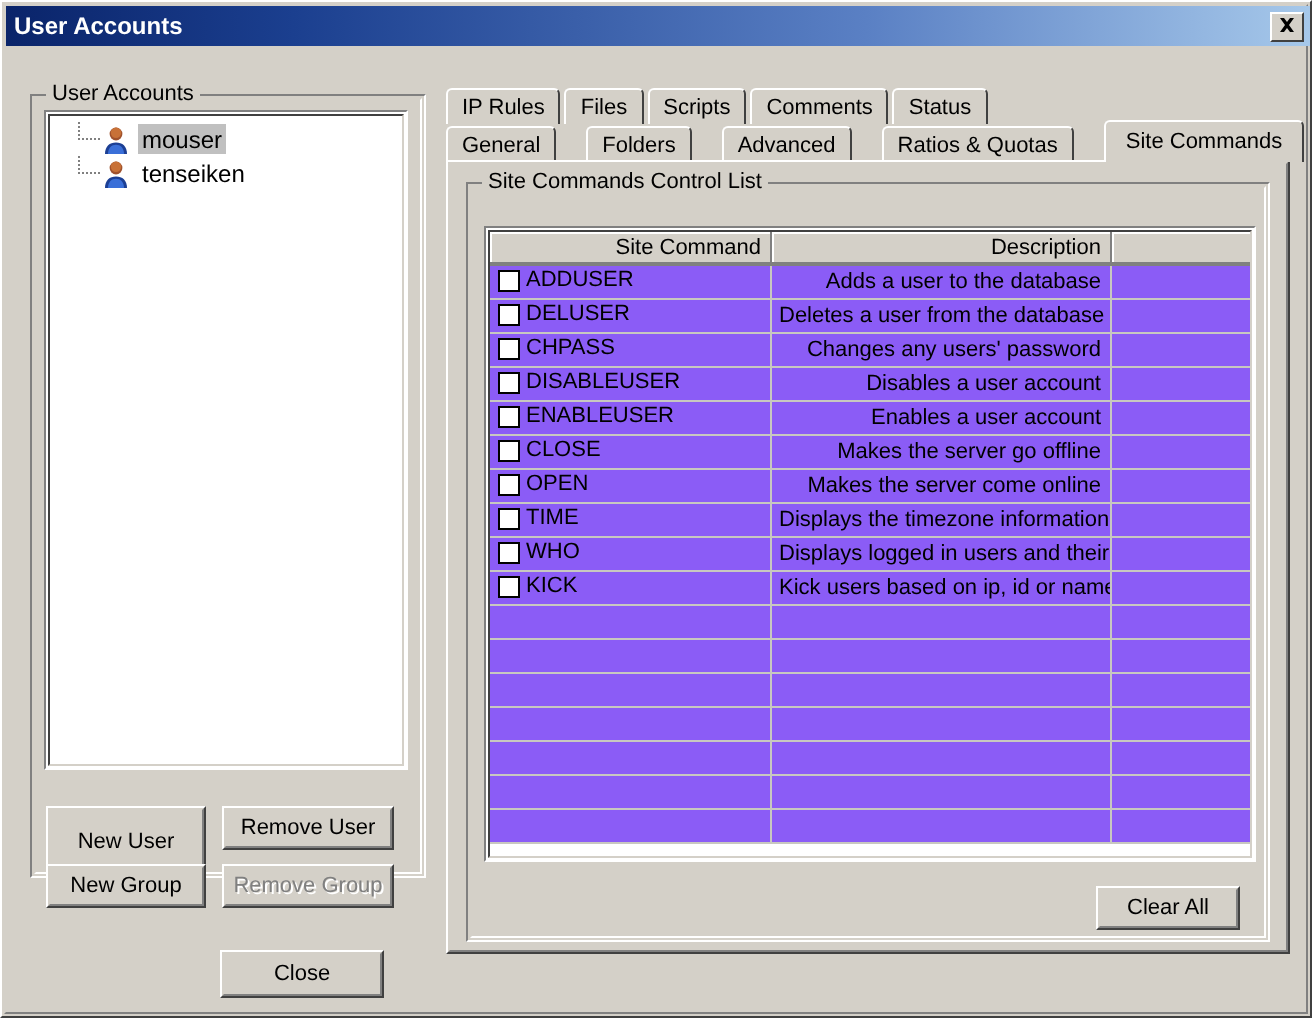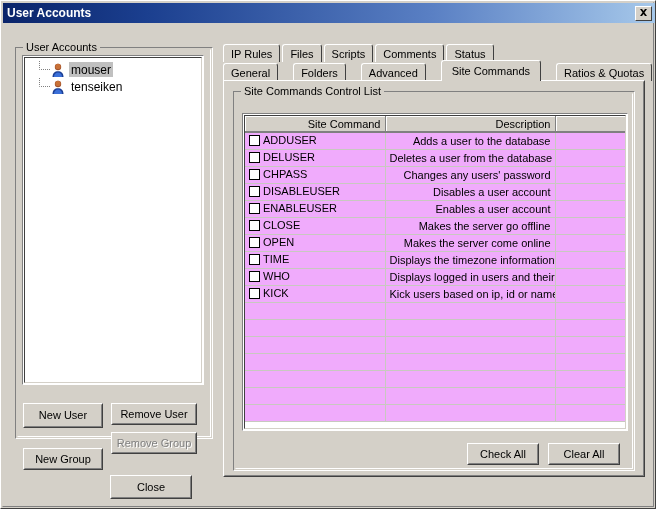--- a/index.html
+++ b/index.html
@@ -187,23 +187,23 @@
     border: 1px solid transparent;
     border-right-color: #808080;
     border-bottom-color: #808080;
     pointer-events: none;
   }
   .btn.disabled {
     color: #808080;
     text-shadow: 1px 1px 0 #ffffff;
   }
 
-  #btn-new-user     { left: 22px;  top: 402px; width: 80px; height: 25px; }
+  #btn-new-user     { left: 22px;  top: 402px; width: 80px; height: 36px; }
   #btn-remove-user  { left: 110px; top: 402px; width: 86px; height: 22px; }
-  #btn-new-group    { left: 22px;  top: 431px; width: 80px; height: 22px; margin-top: 16px; }
+  #btn-new-group    { left: 22px;  top: 431px; width: 80px; height: 22px; }
   #btn-remove-group { left: 110px; top: 431px; width: 86px; height: 22px; }
   #btn-close        { left: 109px; top: 474px; width: 82px; height: 24px; }
   #btn-check-all    { left: 466px; top: 442px; width: 72px; height: 22px; }
   #btn-clear-all    { left: 547px; top: 442px; width: 72px; height: 22px; }
 
   
   #tabpanel {
     position: absolute;
     left: 222px; top: 40px;
     width: 422px; height: 436px;
@@ -318,21 +318,21 @@
   #grid-table td {
     height: 17px;
     border-right: 1px solid #c8c8c0;
     border-bottom: 1px solid #c8c8c0;
     padding: 0 4px;
     box-sizing: border-box;
     font-size: 11px;
     color: #000000;
     white-space: nowrap;
     overflow: hidden;
-    background: #f0abfc;
+    background: #8b5cf6;
     vertical-align: middle;
   }
   td.cell-cmd  { text-align: left; padding-left: 2px; }
   td.cell-desc { text-align: right; }
   td.cell-x    { }
 
   .cmd-wrap {
     display: flex;
     align-items: center;
     gap: 3px;
@@ -415,22 +415,22 @@
       <div class="tab">Files</div>
       <div class="tab">Scripts</div>
       <div class="tab">Comments</div>
       <div class="tab">Status</div>
     </div>
 
     <div class="tabrow" id="tabrow2">
       <div class="tab">General</div>
       <div class="tab">Folders</div>
       <div class="tab">Advanced</div>
+      <div class="tab">Ratios &amp; Quotas</div>
       <div class="tab active">Site Commands</div>
-      <div class="tab">Ratios &amp; Quotas</div>
     </div>
 
     <div id="tab-body"></div>
   </div>
 
   <div class="groupbox" id="cmd-group">
     <div class="gb-frame"></div>
     <div class="gb-title">Site Commands Control List</div>
   </div>
 
@@ -583,16 +583,15 @@
             <tr>
               <td>&nbsp;</td>
               <td>&nbsp;</td>
               <td>&nbsp;</td>
             </tr>
           </tbody>
       </table>
     </div>
   </div>
 
-  <button class="btn" id="btn-check-all">Check All</button>
   <button class="btn" id="btn-clear-all">Clear All</button>
 
 </div>
 
 </body></html>

